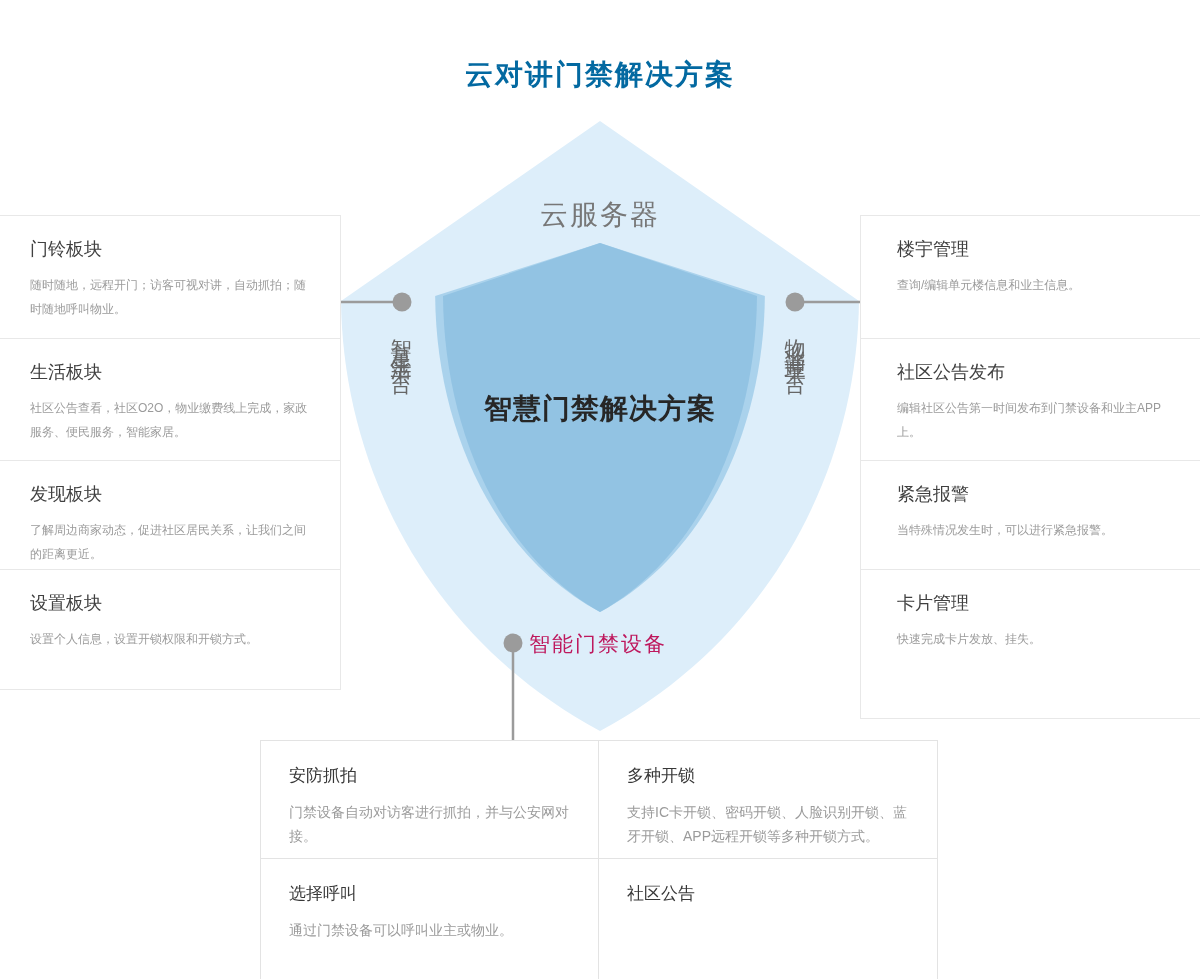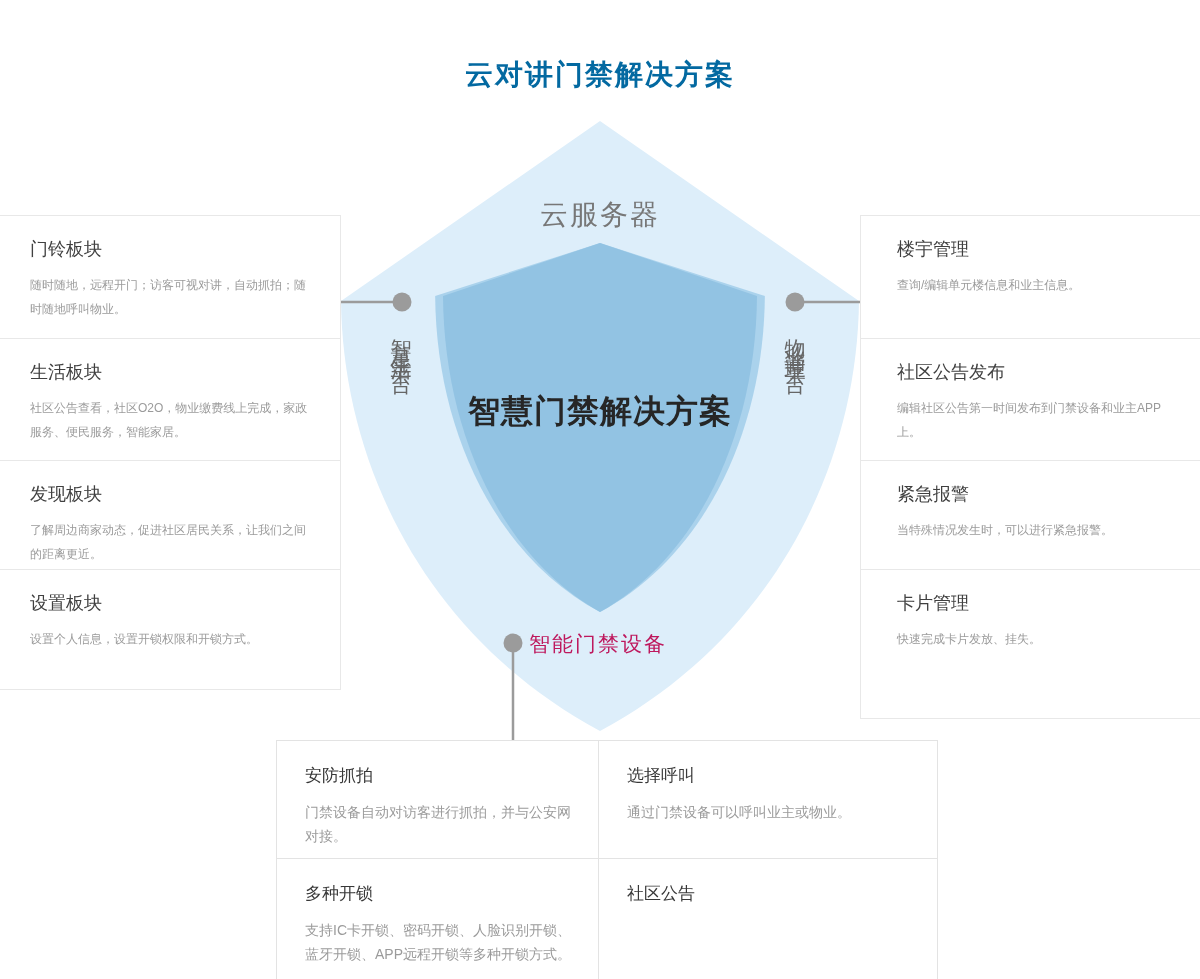--- a/index.html
+++ b/index.html
@@ -12,21 +12,21 @@
     position:absolute;left:0;top:56px;width:1200px;text-align:center;
     font-size:28px;font-weight:bold;color:#0369a1;letter-spacing:2px;
   }
   .shield-svg{position:absolute;left:0;top:0;}
   .top-label{
     position:absolute;left:450px;top:196px;width:300px;text-align:center;
     font-size:28px;color:#777;letter-spacing:2px;
   }
   .center-label{
     position:absolute;left:400px;top:390px;width:400px;text-align:center;
-    font-size:32px;font-weight:bold;color:#262626;letter-spacing:1px;
+    font-size:28px;font-weight:bold;color:#262626;letter-spacing:1px;
   }
   .v-label{
     position:absolute;writing-mode:vertical-rl;text-orientation:upright;
     font-size:21px;color:#666;letter-spacing:7px;
   }
   .v-label.left{left:387px;top:322px;}
   .v-label.right{left:781px;top:322px;}
   .bottom-label{
     position:absolute;left:529px;top:630px;
     font-size:21px;color:#be185d;letter-spacing:2px;
@@ -40,21 +40,21 @@
   .panel-title{font-size:18px;color:#404040;margin-bottom:12px;}
   .panel-desc{font-size:12px;color:#9b9b9b;line-height:24px;}
   .grid{
     position:absolute;left:260px;top:740px;width:678px;height:239px;
     display:grid;grid-template-columns:339px 339px;grid-template-rows:118px 121px;
   }
   .cell{
     border:1px solid #e3e3e3;box-sizing:border-box;
     padding:23px 26px 0 28px;margin:0 0 -1px -1px;
   }
-  .cell:nth-child(1),.cell:nth-child(3){margin-left:16px;}
+  .cell:nth-child(1),.cell:nth-child(3){margin-left:0;}
   .cell-title{font-size:17px;color:#383838;margin-bottom:13px;}
   .cell-desc{font-size:14px;color:#9b9b9b;line-height:24px;}
 </style>
 </head>
 <body>
 
 <svg class="shield-svg" width="1200" height="979" viewBox="0 0 1200 979">
   <path d="M600,121 L859,301 C857,470 770,640 600,731 C430,640 343,470 341,301 Z" fill="#ddeefa"></path>
   <path d="M600,243 L757,296 C756,430 700,556 600,612 C500,556 444,430 443,296 Z" fill="#aad2ec" transform="translate(600 0) scale(1.05 1) translate(-600 0)"></path>
   <path d="M600,243 L757,296 C756,430 700,556 600,612 C500,556 444,430 443,296 Z" fill="#92c3e3"></path>
@@ -107,23 +107,23 @@
   <div class="panel-title">卡片管理</div>
   <div class="panel-desc">快速完成卡片发放、挂失。</div>
 </div>
 
 <div class="grid">
   <div class="cell">
     <div class="cell-title">安防抓拍</div>
     <div class="cell-desc">门禁设备自动对访客进行抓拍，并与公安网对接。</div>
   </div>
   <div class="cell">
+    <div class="cell-title">多种开锁</div>
+    <div class="cell-desc">支持IC卡开锁、密码开锁、人脸识别开锁、蓝牙开锁、APP远程开锁等多种开锁方式。</div>
+  </div>
+  <div class="cell">
     <div class="cell-title">选择呼叫</div>
     <div class="cell-desc">通过门禁设备可以呼叫业主或物业。</div>
-  </div>
-  <div class="cell">
-    <div class="cell-title">多种开锁</div>
-    <div class="cell-desc">支持IC卡开锁、密码开锁、人脸识别开锁、蓝牙开锁、APP远程开锁等多种开锁方式。</div>
   </div>
   <div class="cell">
     <div class="cell-title">社区公告</div>
   </div>
 </div>
 
 </body></html>

